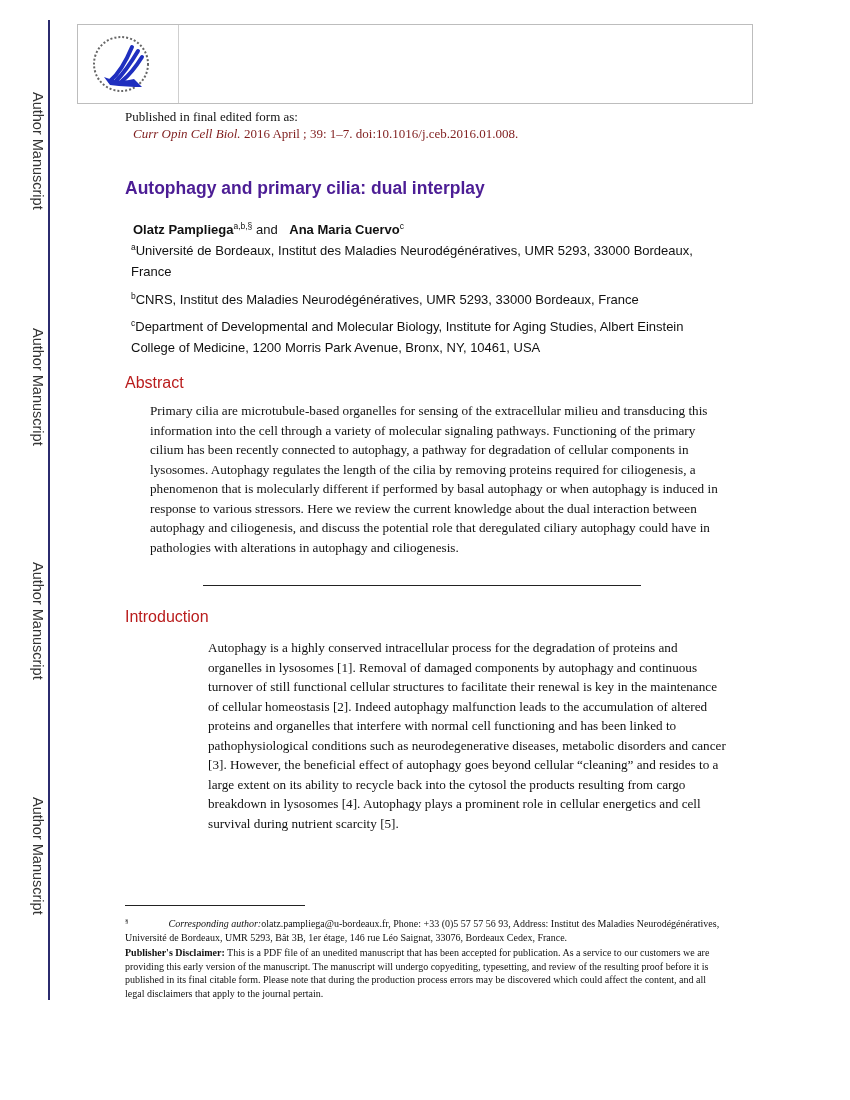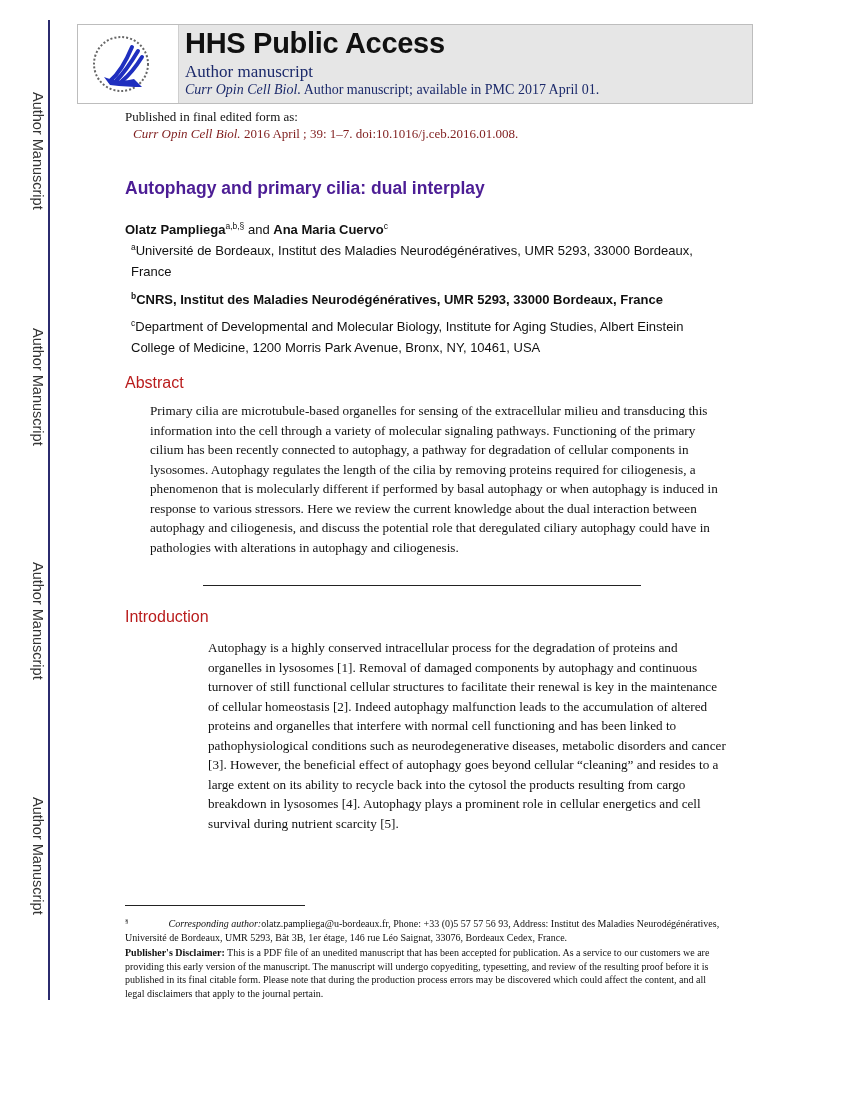--- a/index.html
+++ b/index.html
@@ -50,21 +50,21 @@
   .pub-line2 i { font-style: italic; }
 
   .article-title {
     position: absolute; left: 125px; top: 178px;
     font-family: "Liberation Sans", sans-serif; font-weight: bold; font-size: 17.5px; color: #4c1d95;
   }
   .authors {
     position: absolute; left: 125px; top: 222px;
     font-family: "Liberation Sans", sans-serif; font-size: 13px; color: #111;
   }
-  .authors b { font-weight: bold; }
+  .authors b { font-weight: bold; margin-left: 8px; }
   .authors sup, .aff sup { font-size: 8.5px; vertical-align: 5px; line-height: 0; }
   .aff {
     position: absolute; left: 131px; width: 600px;
     font-family: "Liberation Sans", sans-serif; font-size: 13px; color: #111; line-height: 21px;
   }
 
   .section-heading {
     position: absolute; left: 125px;
     font-family: "Liberation Sans", sans-serif; font-size: 16px; color: #b91c1c;
   }
@@ -100,36 +100,31 @@
 <div class="side-label" style="top:797px;">Author Manuscript</div>
 
 <div class="header-box">
   <div class="header-logo">
     <svg width="72" height="66" viewBox="0 0 72 66">
       <circle cx="33" cy="33" r="27" fill="none" stroke="#666" stroke-width="2" stroke-dasharray="2 2"></circle>
       <path d="M22 50 Q34 40 44 16 M28 50 Q38 40 50 20 M34 50 Q44 42 54 26" stroke="#1f2fbf" stroke-width="4" fill="none" stroke-linecap="round"></path>
       <path d="M16 46 Q30 52 46 48 L54 56 Q40 56 22 54 Z" fill="#1f2fbf"></path>
     </svg>
   </div>
-  <div class="header-band">
-    <div class="hhs-title">HHS Public Access</div>
-    <div class="am-label">Author manuscript</div>
-    <div class="avail-line"><i>Curr Opin Cell Biol.</i><span> Author manuscript; available in PMC 2017 April 01.</span></div>
-  </div>
 </div>
 
 <div class="pub-line1">Published in final edited form as:</div>
 <div class="pub-line2"><i>Curr Opin Cell Biol.</i><span> 2016 April ; 39: 1–7. doi:10.1016/j.ceb.2016.01.008.</span></div>
 
 <div class="article-title">Autophagy and primary cilia: dual interplay</div>
 
 <div class="authors"><b>Olatz Pampliega</b><sup>a,b,§</sup><span> and </span><b>Ana Maria Cuervo</b><sup>c</sup></div>
 
 <div class="aff" style="top:240px;"><sup>a</sup><span>Université de Bordeaux, Institut des Maladies Neurodégénératives, UMR 5293, 33000 Bordeaux, France</span></div>
-<div class="aff" style="top:289px;font-weight:bold;"><sup>b</sup><span>CNRS, Institut des Maladies Neurodégénératives, UMR 5293, 33000 Bordeaux, France</span></div>
+<div class="aff" style="top:289px;"><sup>b</sup><span>CNRS, Institut des Maladies Neurodégénératives, UMR 5293, 33000 Bordeaux, France</span></div>
 <div class="aff" style="top:316px;"><sup>c</sup><span>Department of Developmental and Molecular Biology, Institute for Aging Studies, Albert Einstein College of Medicine, 1200 Morris Park Avenue, Bronx, NY, 10461, USA</span></div>
 
 <div class="section-heading" style="top:374px;">Abstract</div>
 <div class="abstract-body">Primary cilia are microtubule-based organelles for sensing of the extracellular milieu and transducing this information into the cell through a variety of molecular signaling pathways. Functioning of the primary cilium has been recently connected to autophagy, a pathway for degradation of cellular components in lysosomes. Autophagy regulates the length of the cilia by removing proteins required for ciliogenesis, a phenomenon that is molecularly different if performed by basal autophagy or when autophagy is induced in response to various stressors. Here we review the current knowledge about the dual interaction between autophagy and ciliogenesis, and discuss the potential role that deregulated ciliary autophagy could have in pathologies with alterations in autophagy and ciliogenesis.</div>
 <div class="abstract-rule"></div>
 
 <div class="section-heading" style="top:608px;">Introduction</div>
 <div class="intro-body">
   <p>Autophagy is a highly conserved intracellular process for the degradation of proteins and organelles in lysosomes [1]. Removal of damaged components by autophagy and continuous turnover of still functional cellular structures to facilitate their renewal is key in the maintenance of cellular homeostasis [2]. Indeed autophagy malfunction leads to the accumulation of altered proteins and organelles that interfere with normal cell functioning and has been linked to pathophysiological conditions such as neurodegenerative diseases, metabolic disorders and cancer [3]. However, the beneficial effect of autophagy goes beyond cellular “cleaning” and resides to a large extent on its ability to recycle back into the cytosol the products resulting from cargo breakdown in lysosomes [4]. Autophagy plays a prominent role in cellular energetics and cell survival during nutrient scarcity [5].</p>
 </div>

